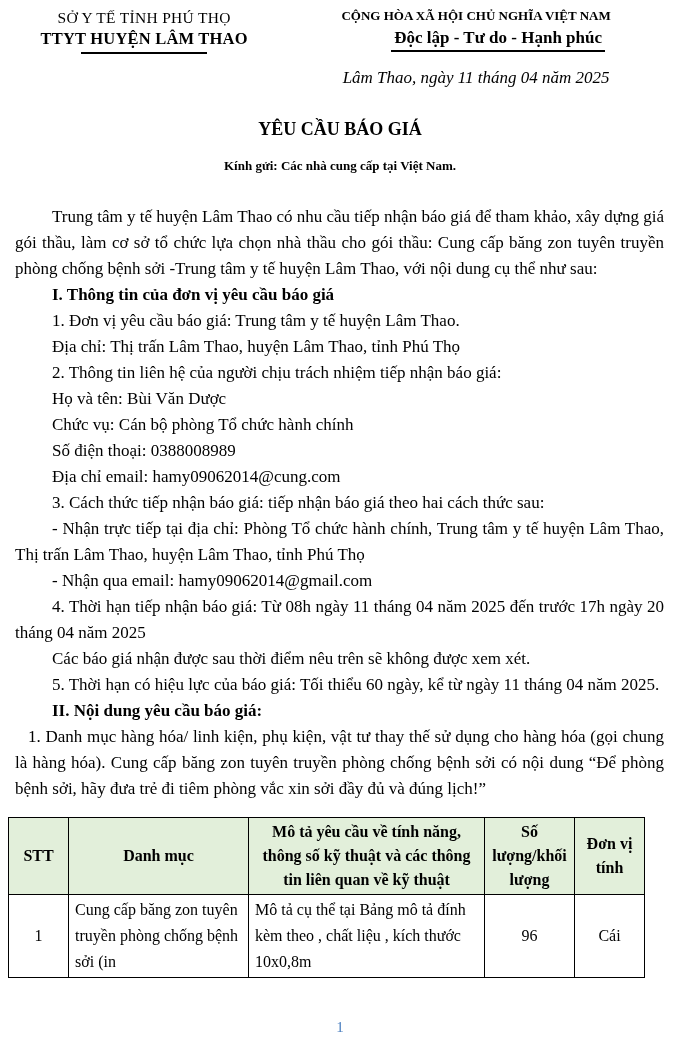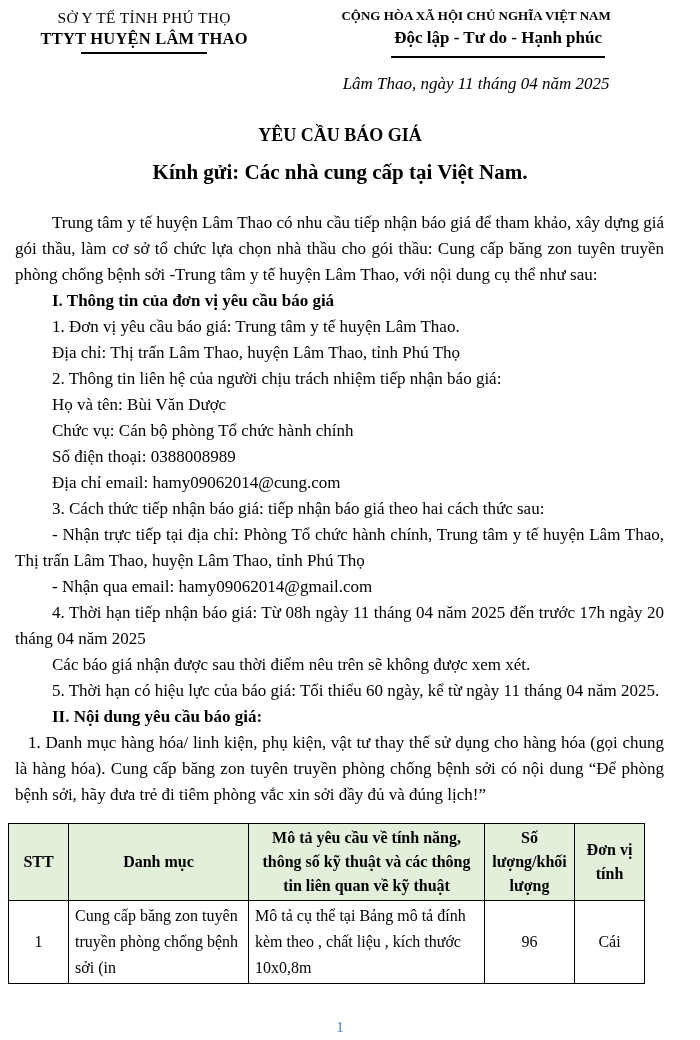--- a/index.html
+++ b/index.html
@@ -15,26 +15,26 @@
 
   
   .header { display: flex; padding: 5px 8px 0 8px; }
   .header-left { width: 41%; text-align: center; padding-top: 2px; }
   .header-right { flex: 1; text-align: center; }
   .org-line1 { font-size: 15.5px; line-height: 21px; letter-spacing: 0.3px; }
   .org-line2 { font-size: 16.5px; line-height: 22px; font-weight: bold; letter-spacing: 0.2px; }
   .underline-short { width: 126px; height: 2px; background: #000; margin: 2px auto 0 auto; }
   .nat-line1 { font-size: 13px; line-height: 21px; font-weight: bold; }
   .nat-line2-wrap { line-height: 23px; }
-  .nat-line2 { font-size: 17px; font-weight: bold; display: inline-block; border-bottom: 2px solid #000; padding: 0 3px 7px 3px; margin-left: 44px; }
+  .nat-line2 { font-size: 17px; font-weight: bold; display: inline-block; border-bottom: 2px solid #000; padding: 0 3px 1px 3px; margin-left: 44px; }
   .date-line { font-style: italic; font-size: 17px; margin-top: 15px; line-height: 22px; }
 
   
   .doc-title { text-align: center; font-weight: bold; font-size: 18px; margin-top: 28px; line-height: 24px; }
-  .salutation { text-align: center; font-weight: bold; font-size: 21px; margin-top: 13px; line-height: 24px; }
+  .salutation { text-align: center; font-weight: bold; font-size: 13px; margin-top: 13px; line-height: 24px; }
 
   
   .body-text { padding: 0 16px 0 15px; margin-top: 26px; font-size: 17px; line-height: 26px; text-align: justify; }
   .body-text p { margin: 0; }
   .ind { text-indent: 37px; }
   .ind-sm { text-indent: 13px; }
   .bold { font-weight: bold; }
 
   
   .quote-table-wrap { margin: 15px 0 0 8px; }

